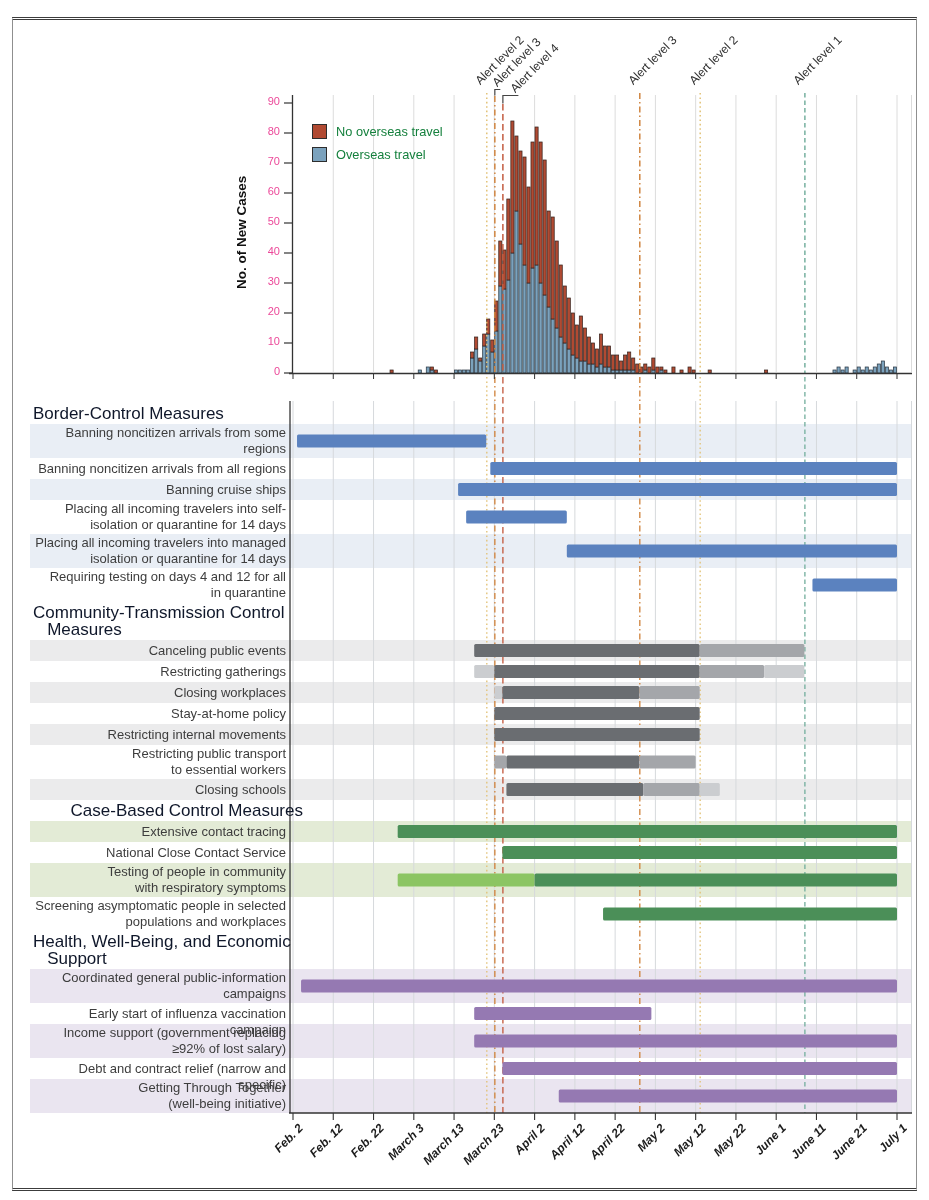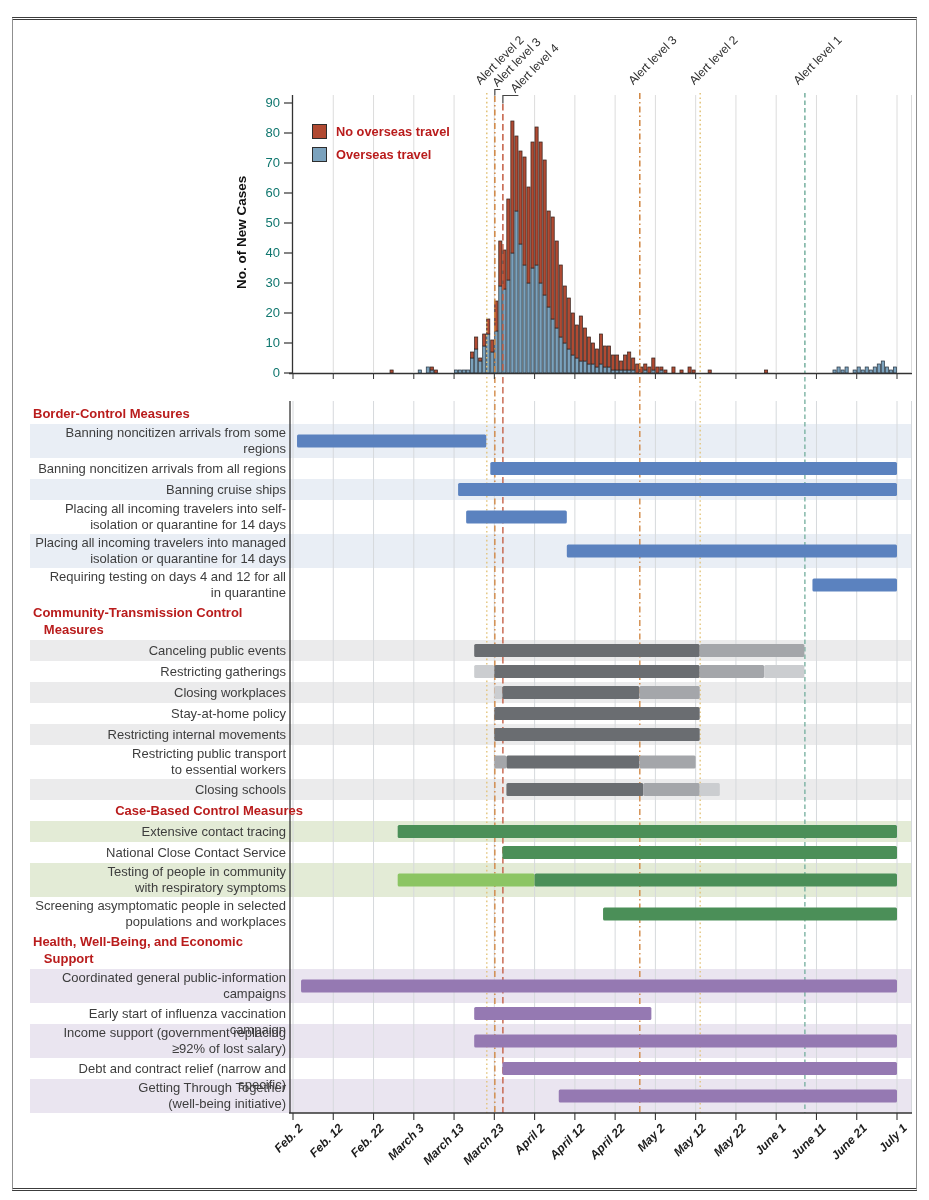--- a/index.html
+++ b/index.html
@@ -8,28 +8,28 @@
   .frame{position:absolute;left:12px;top:17px;width:903px;height:1168px;
          border-top:3px double #3c3c3c;border-bottom:3px double #3c3c3c;
          border-left:1px solid #8f8f8f;border-right:1px solid #8f8f8f;}
   svg{position:absolute;left:0;top:0;}
   #labels{position:absolute;left:0;top:0;width:929px;height:1200px;}
   .ylab{position:absolute;left:189px;top:229px;width:105px;text-align:center;
         transform:rotate(-90deg);font-weight:bold;font-size:13.5px;color:#111;white-space:nowrap;}
   .legend{position:absolute;left:312px;top:120px;}
   .leg-row{display:flex;align-items:center;height:23px;}
   .sw{width:13px;height:13px;border:1px solid #2d2d2d;display:inline-block;margin-right:9px;}
-  .leg-t{font-size:12.8px;color:#b91c1c;font-weight:bold;}
-  .ytick{position:absolute;width:26px;text-align:right;font-size:13px;color:#0f766e;}
+  .leg-t{font-size:12.8px;color:#15803d;}
+  .ytick{position:absolute;width:26px;text-align:right;font-size:11px;color:#ec4899;}
   .alert-l{position:absolute;height:15px;line-height:15px;font-size:12px;color:#2f2f2f;
            transform-origin:0 100%;transform:rotate(-45deg);white-space:nowrap;}
   .xtick{position:absolute;width:80px;text-align:right;font-size:12px;font-style:italic;font-weight:bold;
          color:#1c1c1c;transform-origin:100% 0;transform:rotate(-45deg);white-space:nowrap;}
-  .sec-h{position:absolute;left:33px;width:270px;font-weight:bold;font-size:13px;line-height:17px;
-         color:#b91c1c;white-space:pre-wrap;}
+  .sec-h{position:absolute;left:33px;width:270px;font-weight:normal;font-size:17px;line-height:17px;
+         color:#0f172a;white-space:pre-wrap;}
   .row-l{position:absolute;left:30px;width:256px;text-align:right;font-size:13px;line-height:16px;
          color:#3d3d3d;white-space:pre-wrap;}
 </style>
 </head>
 <body>
 
 <div id="page">
   <div class="frame"></div>
 
   <svg id="canvas" width="929" height="1200">

